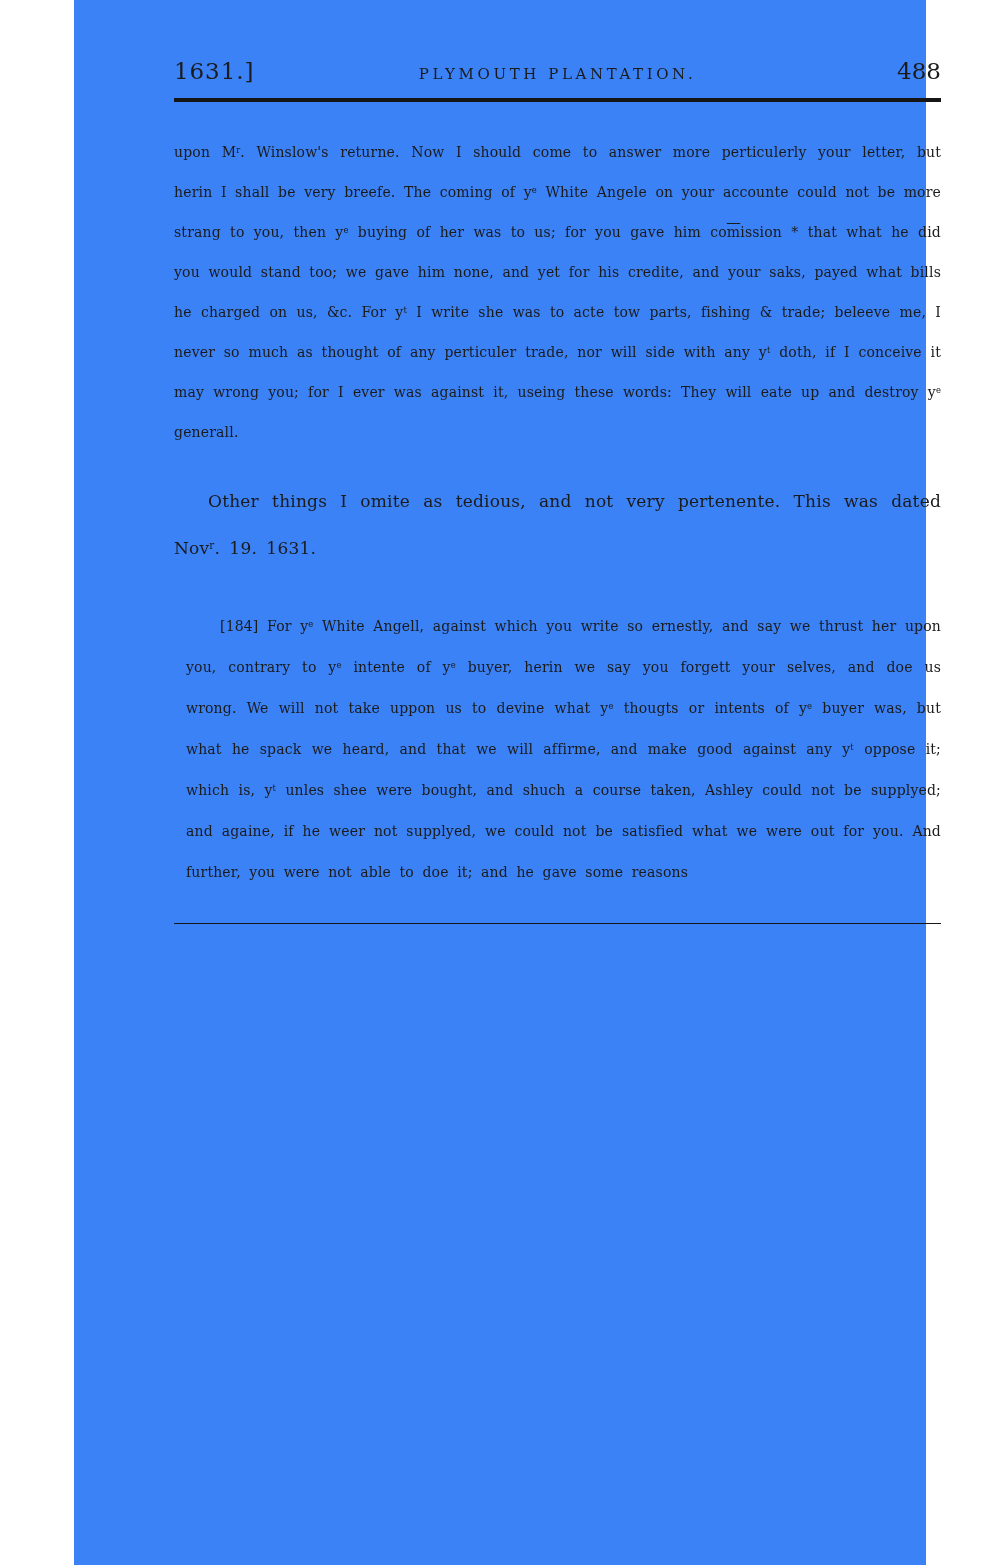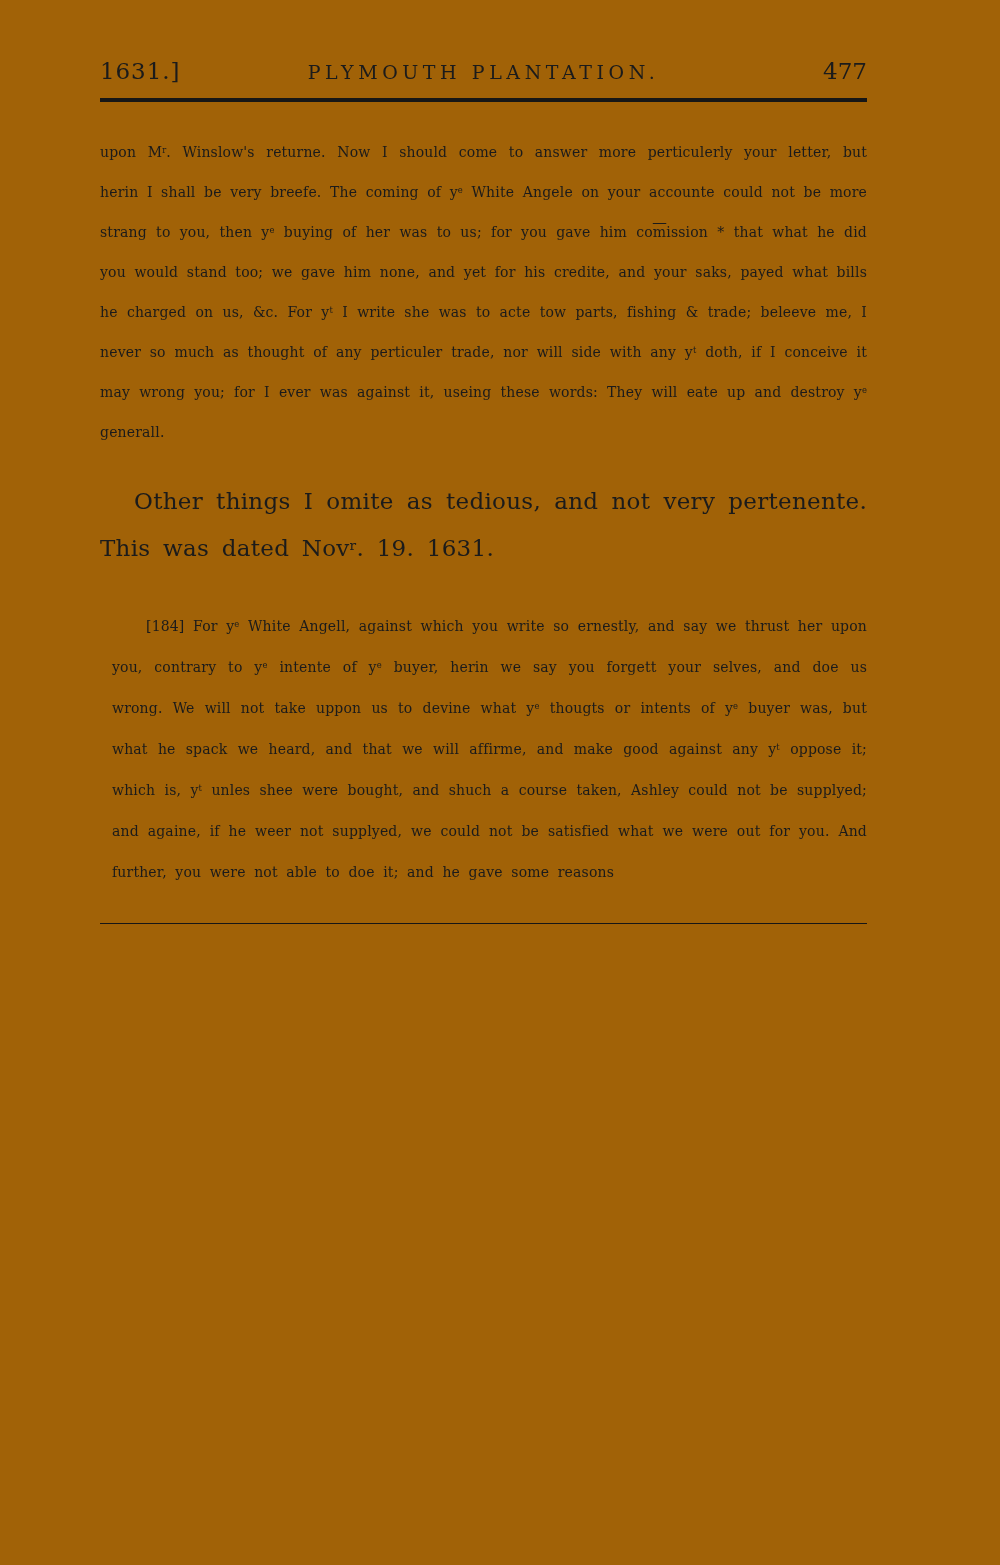--- a/index.html
+++ b/index.html
@@ -3,42 +3,42 @@
 <meta charset="utf-8">
 <style>
   * { margin: 0; padding: 0; box-sizing: border-box; }
   html, body { background: #ffffff; }
   body {
     font-family: "DejaVu Serif", "Liberation Serif", serif;
     color: #1b1b1b;
     -webkit-font-smoothing: antialiased;
   }
   .page {
-    width: 1000px;
+    width: 852px;
     min-height: 1565px;
     margin: 0 auto;
-    background: #a16207;
+    background: #3b82f6;
     padding: 58px 133px 40px 100px;
   }
   .content { width: 767px; }
 
   
   .page-header {
     display: grid;
     grid-template-columns: 1fr auto 1fr;
     align-items: baseline;
     margin-bottom: 14px;
   }
   .header-year {
     font-size: 23px;
     letter-spacing: 0.04em;
     justify-self: start;
   }
   .running-title {
-    font-size: 19px;
+    font-size: 15px;
     letter-spacing: 0.24em;
     justify-self: center;
     white-space: nowrap;
   }
   .page-number {
     font-size: 23px;
     justify-self: end;
   }
   .double-rule {
     height: 3px;
@@ -50,21 +50,21 @@
   
   .para {
     font-size: 14px;
     line-height: 40px;
     text-align: justify;
     word-spacing: 0.28em;
     letter-spacing: 0.012em;
   }
   .para.indent { text-indent: 34px; }
   .para.mid {
-    font-size: 23px;
+    font-size: 17px;
     line-height: 47px;
     word-spacing: 0.22em;
   }
   .para + .para.mid { margin-top: 26px; }
   .para.mid + .para.mid { margin-top: 0; }
   .para.last { margin-top: 34px; line-height: 41px; margin-left: 12px; }
 
   sup {
     font-size: 60%;
     line-height: 0;
@@ -90,21 +90,21 @@
 </style>
 </head>
 <body>
 
 <div class="page">
   <div class="content">
 
     <header class="page-header">
       <span class="header-year">1631.]</span>
       <span class="running-title">PLYMOUTH  PLANTATION.</span>
-      <span class="page-number">477</span>
+      <span class="page-number">488</span>
     </header>
 
     <div class="double-rule"></div>
 
     <main>
       <p class="para">upon M<sup>r</sup>. Winslow's returne.  Now I should come to answer more perticulerly your letter, but herin I shall be very breefe. The coming of y<sup>e</sup> White Angele on your accounte could not be more strang to you, then y<sup>e</sup> buying of her was to us; for you gave him co<span class="overbar">m</span>ission * that what he did you would stand too; we gave him none, and yet for his credite, and your saks, payed what bills he charged on us, &amp;c.  For y<sup>t</sup> I write she was to acte tow parts, fishing &amp; trade; beleeve me, I never so much as thought of any perticuler trade, nor will side with any y<sup>t</sup> doth, if I conceive it may wrong you; for I ever was against it, useing these words: They will eate up and destroy y<sup>e</sup> generall.</p>
       <p class="para mid indent">Other things I omite as tedious, and not very pertenente.  This was dated Nov<sup>r</sup>. 19. 1631.</p>
       <p class="para indent last">[184] For y<sup>e</sup> White Angell, against which you write so ernestly, and say we thrust her upon you, contrary to y<sup>e</sup> intente of y<sup>e</sup> buyer, herin we say you forgett your selves, and doe us wrong.  We will not take uppon us to devine what y<sup>e</sup> thougts or intents of y<sup>e</sup> buyer was, but what he spack we heard, and that we will affirme, and make good against any y<sup>t</sup> oppose it; which is, y<sup>t</sup> unles shee were bought, and shuch a course taken, Ashley could not be supplyed; and againe, if he weer not supplyed, we could not be satisfied what we were out for you.  And further, you were not able to doe it; and he gave some reasons</p>
     </main>
 

